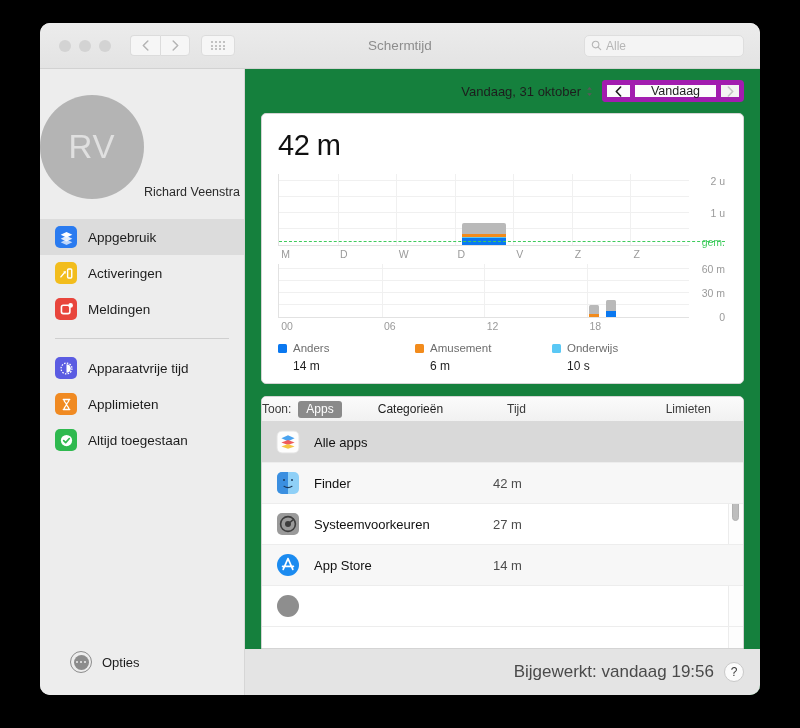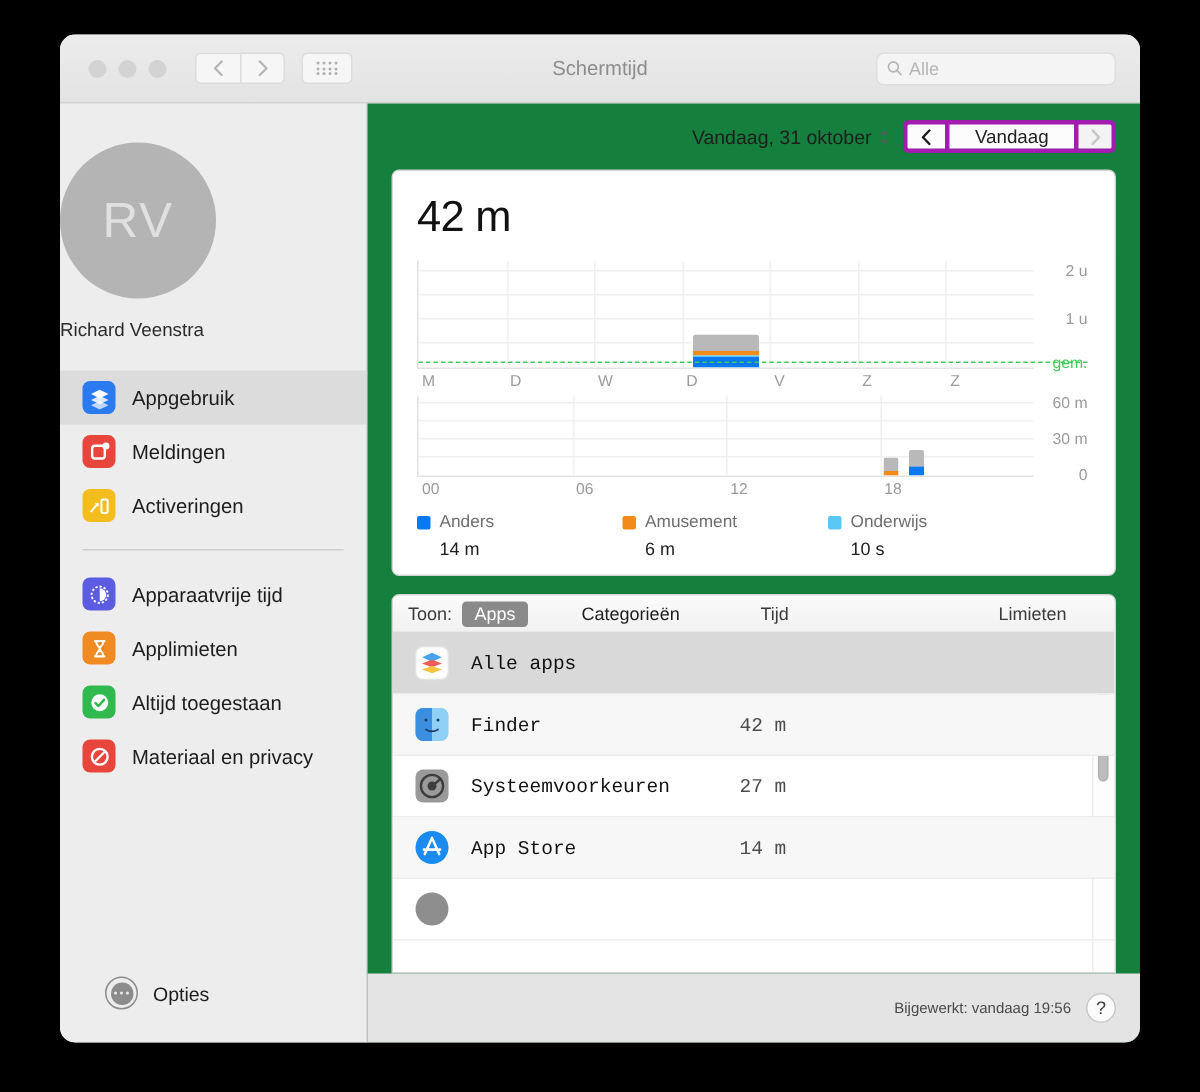--- a/index.html
+++ b/index.html
@@ -105,21 +105,21 @@
   
   .sidebar {
     width: 205px; flex: 0 0 205px;
     background: #ededed;
     border-right: 1px solid #d6d6d6;
     display: flex; flex-direction: column;
   }
 
   .user {
     padding-top: 26px;
-    display: flex; flex-direction: column; align-items: flex-start;
+    display: flex; flex-direction: row; align-items: flex-end;
   }
   .avatar {
     width: 104px; height: 104px; border-radius: 50%;
     background: #b4b4b4;
     color: #e0e0e0;
     display: flex; align-items: center; justify-content: center;
     font-size: 33px; font-weight: 300; letter-spacing: 1px;
   }
   .username {
     margin-top: 14px;
@@ -189,21 +189,21 @@
   .datelabel {
     font-size: 13px; color: #1d1d1d;
     display: flex; align-items: center; gap: 5px;
   }
   .stepper { display: flex; flex-direction: column; gap: 1px; color: #6b6b6b; line-height: 5px; font-size: 8px; }
 
   .segbtns { display: flex; }
   .segbtn {
     height: 22px;
     background: #fcfcfc;
-    border: 3px solid #a21caf;
+    border: 5px solid #a21caf;
     display: flex; align-items: center; justify-content: center;
     font-size: 12.5px; color: #1d1d1d;
     padding: 0 9px;
   }
   .segbtn.prev { border-radius: 4px 0 0 4px; border-right: none; width: 28px; padding: 0; }
   .segbtn.today { border-radius: 0; min-width: 86px; border-right: none;}
   .segbtn.next { border-radius: 0 4px 4px 0; width: 28px; padding: 0; color: #c3c3c3; background: #f3f3f3; }
 
   
   .chartcard {
@@ -304,42 +304,41 @@
   }
 
   .thead {
     height: 25px; flex: 0 0 25px;
     background: linear-gradient(#fbfbfb, #f1f1f1);
     border-bottom: 1px solid #d9d9d9;
     display: flex; align-items: center;
     position: relative;
     font-size: 12px; color: #3a3a3a;
   }
-  .toon-label { margin-left: 10px; color: #3a3a3a; }
+  .toon-label { color: #3a3a3a; }
   .seg2 { display: flex; margin-left: 7px; }
   .seg2 div {
     padding: 1px 8px 2px 8px;
     border-radius: 3px;
     font-size: 12px;
   }
   .seg2 .active { background: #8a8a8a; color: #fff; }
   .seg2 .inactive { color: #1d1d1d; padding-left: 36px; }
   .th-tijd { position: absolute; left: 245px; }
   .th-lim  { position: absolute; right: 32px; }
 
   .tbody { flex: 1 1 auto; overflow: hidden; position: relative; }
 
   .trow {
     display: flex; align-items: center;
     height: 41px;
     padding-left: 14px;
     gap: 14px;
     border-bottom: 1px solid #ededed;
     position: relative;
-    font-family: Liberation Mono, monospace;
   }
   .trow.alt { background: #f7f7f7; }
   .trow.selected { background: #d9d9d9; }
   .appicon { width: 24px; height: 24px; flex: 0 0 24px; position: relative; }
   .appname { font-size: 13px; color: #111; }
   .apptime { position: absolute; left: 231px; font-size: 13px; color: #4c4c4c; }
 
   .vscroll {
     position: absolute;
     right: 4px; top: 6px;
@@ -357,21 +356,21 @@
   }
 
   
   .footer {
     height: 46px; flex: 0 0 46px;
     background: #e4e4e4;
     display: flex; align-items: center; justify-content: flex-end;
     padding-right: 16px;
     gap: 10px;
   }
-  .updated { font-size: 10px; color: #4a4a4a; }
+  .updated { font-size: 17px; color: #4a4a4a; }
   .helpbtn {
     width: 20px; height: 20px; border-radius: 50%;
     background: #fbfbfb;
     border: 1px solid #c9c9c9;
     display: flex; align-items: center; justify-content: center;
     font-size: 12px; color: #3a3a3a;
   }
 </style>
 </head>
 <body>
@@ -443,40 +442,40 @@
               <svg width="15" height="15" viewBox="0 0 16 16">
                 <path d="M8 2 14.2 5 8 8 1.8 5z" fill="#fff"></path>
                 <path d="M8 6.2 14.2 9.2 8 12.2 1.8 9.2z" fill="#fff" opacity=".85"></path>
                 <path d="M8 10 14.2 13 8 16 1.8 13z" fill="#fff" opacity=".7"></path>
               </svg>
             </div>
             <span>Appgebruik</span>
           </div>
 
           <div class="navitem">
-            <div class="sicon" style="background:#e8453c">
-              <svg width="15" height="15" viewBox="0 0 16 16">
-                <rect x="2.6" y="3.4" width="9" height="9" rx="2" fill="none" stroke="#fff" stroke-width="1.7"></rect>
-                <circle cx="12.4" cy="3.6" r="2.5" fill="#fff"></circle>
-              </svg>
-            </div>
-            <span>Meldingen</span>
-          </div>
-
-          <div class="navitem">
             <div class="sicon" style="background:#f2bd1d">
               <svg width="15" height="15" viewBox="0 0 16 16">
                 <rect x="9.2" y="3.2" width="4.4" height="9.6" rx="1" fill="none" stroke="#fff" stroke-width="1.5"></rect>
                 <path d="M2 11.6 6.6 6.2" stroke="#fff" stroke-width="1.5" stroke-linecap="round" fill="none"></path>
                 <path d="M6.9 5.9 7.2 8.5 4.4 5.8z" fill="#fff"></path>
               </svg>
             </div>
             <span>Activeringen</span>
           </div>
 
+          <div class="navitem">
+            <div class="sicon" style="background:#e8453c">
+              <svg width="15" height="15" viewBox="0 0 16 16">
+                <rect x="2.6" y="3.4" width="9" height="9" rx="2" fill="none" stroke="#fff" stroke-width="1.7"></rect>
+                <circle cx="12.4" cy="3.6" r="2.5" fill="#fff"></circle>
+              </svg>
+            </div>
+            <span>Meldingen</span>
+          </div>
+
           <div class="navsep"></div>
 
           <div class="navitem">
             <div class="sicon" style="background:#5b5ce2">
               <svg width="15" height="15" viewBox="0 0 16 16">
                 <circle cx="8" cy="8" r="5.8" fill="none" stroke="#fff" stroke-width="1.4" stroke-dasharray="1.6 1.4"></circle>
                 <path d="M8 3.4a4.6 4.6 0 0 1 0 9.2z" fill="#fff"></path>
               </svg>
             </div>
             <span>Apparaatvrije tijd</span>
@@ -495,29 +494,20 @@
           <div class="navitem">
             <div class="sicon" style="background:#2fb94f">
               <svg width="15" height="15" viewBox="0 0 16 16">
                 <circle cx="8" cy="8" r="6" fill="#fff"></circle>
                 <path d="M5 8.2 7.1 10.3 11 5.9" fill="none" stroke="#2fb94f" stroke-width="1.8" stroke-linecap="round" stroke-linejoin="round"></path>
               </svg>
             </div>
             <span>Altijd toegestaan</span>
           </div>
 
-          <div class="navitem">
-            <div class="sicon" style="background:#e8453c">
-              <svg width="15" height="15" viewBox="0 0 16 16">
-                <circle cx="8" cy="8" r="5.6" fill="none" stroke="#fff" stroke-width="1.7"></circle>
-                <path d="M4.1 11.9 11.9 4.1" stroke="#fff" stroke-width="1.7" stroke-linecap="round"></path>
-              </svg>
-            </div>
-            <span>Materiaal en privacy</span>
-          </div>
 
         </div>
 
         <div class="sidebar-spacer"></div>
 
         <div class="optionsbtn">
           <div class="opt-circle">
             <div class="opt-inner">
                 <i></i>
                 <i></i>

